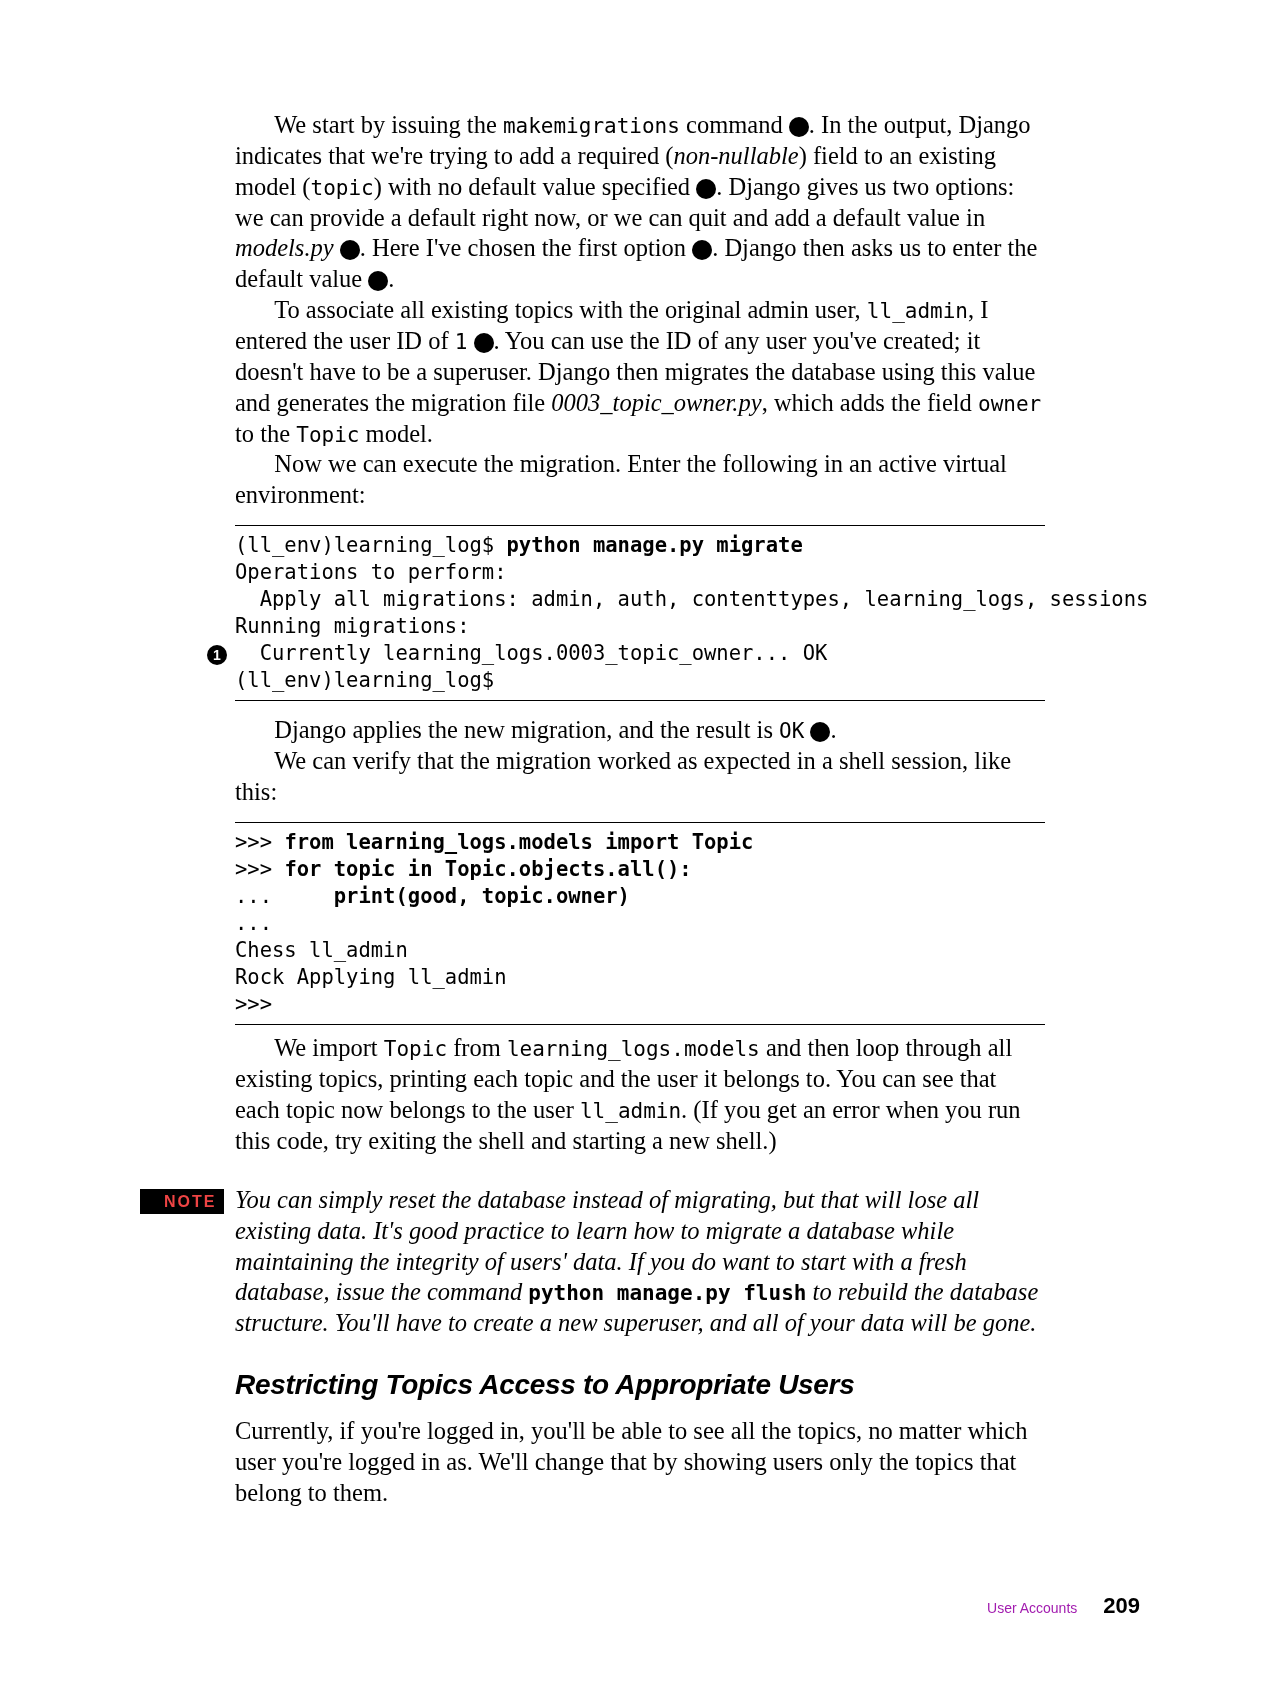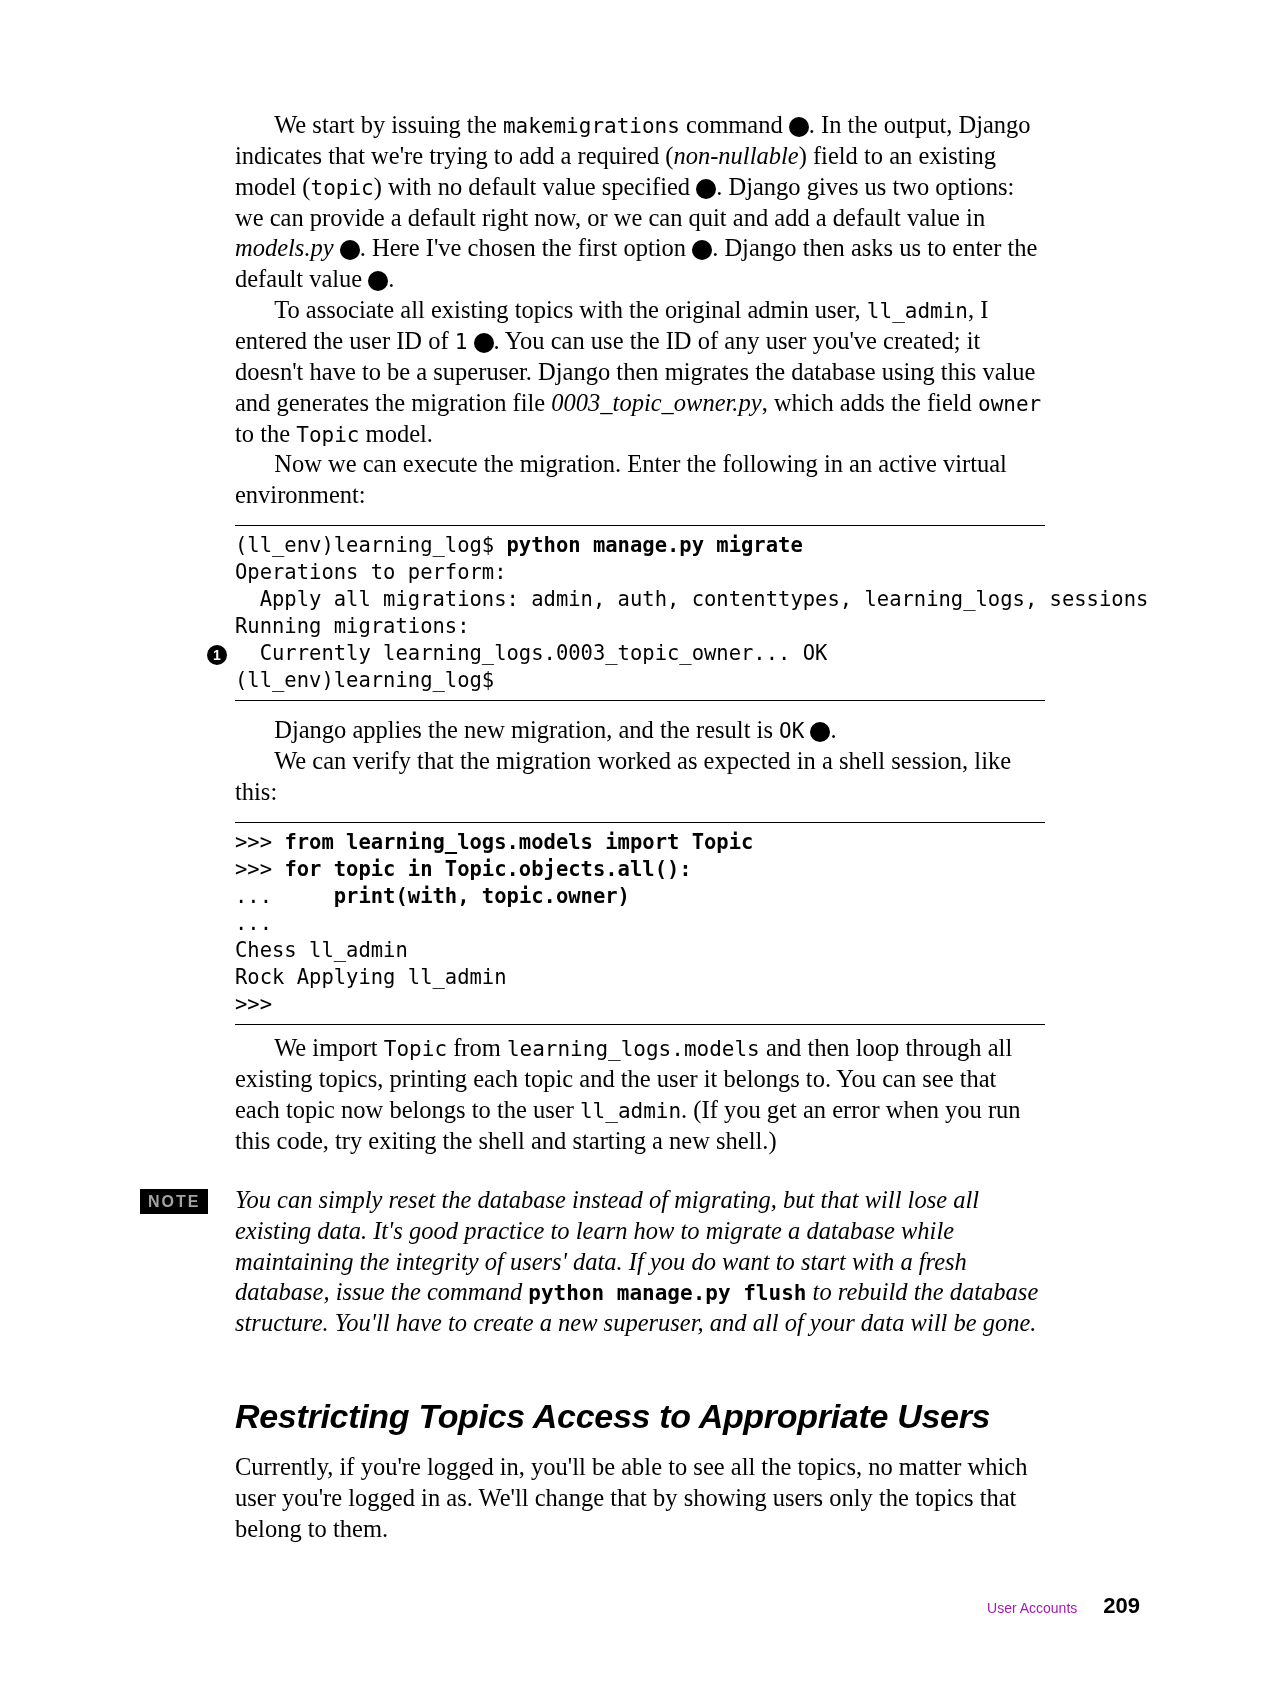--- a/index.html
+++ b/index.html
@@ -71,36 +71,36 @@
   .note-row {
     position: relative;
     margin-top: 28px;
     margin-bottom: 6px;
   }
   .note-label {
     position: absolute;
     left: -95px;
     top: 4px;
     background: #000;
-    color: #a3a3a3;
+    color: #ef4444;
     font-family: "Franklin Gothic", Arial, sans-serif;
     font-size: 16px;
     font-weight: 700;
     letter-spacing: 2px;
-    padding: 3px 8px 2px 8px;
+    padding: 3px 8px 2px 24px;
   }
   .note-text {
     font-style: italic;
   }
   .section-title {
     font-family: "Futura", "Franklin Gothic", Arial, sans-serif;
     font-weight: 700;
     font-style: italic;
-    font-size: 34px;
-    margin-top: 56px;
+    font-size: 28px;
+    margin-top: 28px;
     margin-bottom: 14px;
     letter-spacing: -0.3px;
   }
   .footer {
     position: absolute;
     bottom: 72px;
     right: 140px;
     font-family: Arial, sans-serif;
     font-size: 16px;
     color: #000;
@@ -144,21 +144,21 @@
 
     <p class="indent" style="margin-top:14px;">
       <span>Django applies the new migration, and the result is </span><span class="code-inline">OK</span><span> </span><span class="circled">1</span><span>.</span>
     </p>
 
     <p class="indent"><span>We can verify that the migration worked as expected in a shell session, like this:</span></p>
 
     <div class="codeblock-wrap">
       <div class="codeblock"><span>&gt;&gt;&gt; </span><span class="b">from learning_logs.models import Topic</span>
 <span>&gt;&gt;&gt; </span><span class="b">for topic in Topic.objects.all():</span>
-<span>...     </span><span class="b">print(with, topic.owner)</span>
+<span>...     </span><span class="b">print(good, topic.owner)</span>
 <span>...</span>
 <span>Chess ll_admin</span>
 <span>Rock Applying ll_admin</span>
 <span>&gt;&gt;&gt;</span></div>
     </div>
 
     <p class="indent" style="margin-top:8px;">
       <span>We import </span><span class="code-inline">Topic</span><span> from </span><span class="code-inline">learning_logs.models</span><span> and then loop through all existing topics, printing each topic and the user it belongs to. You can see that each topic now belongs to the user </span><span class="code-inline">ll_admin</span><span>. (If you get an error when you run this code, try exiting the shell and starting a new shell.)</span>
     </p>
 

